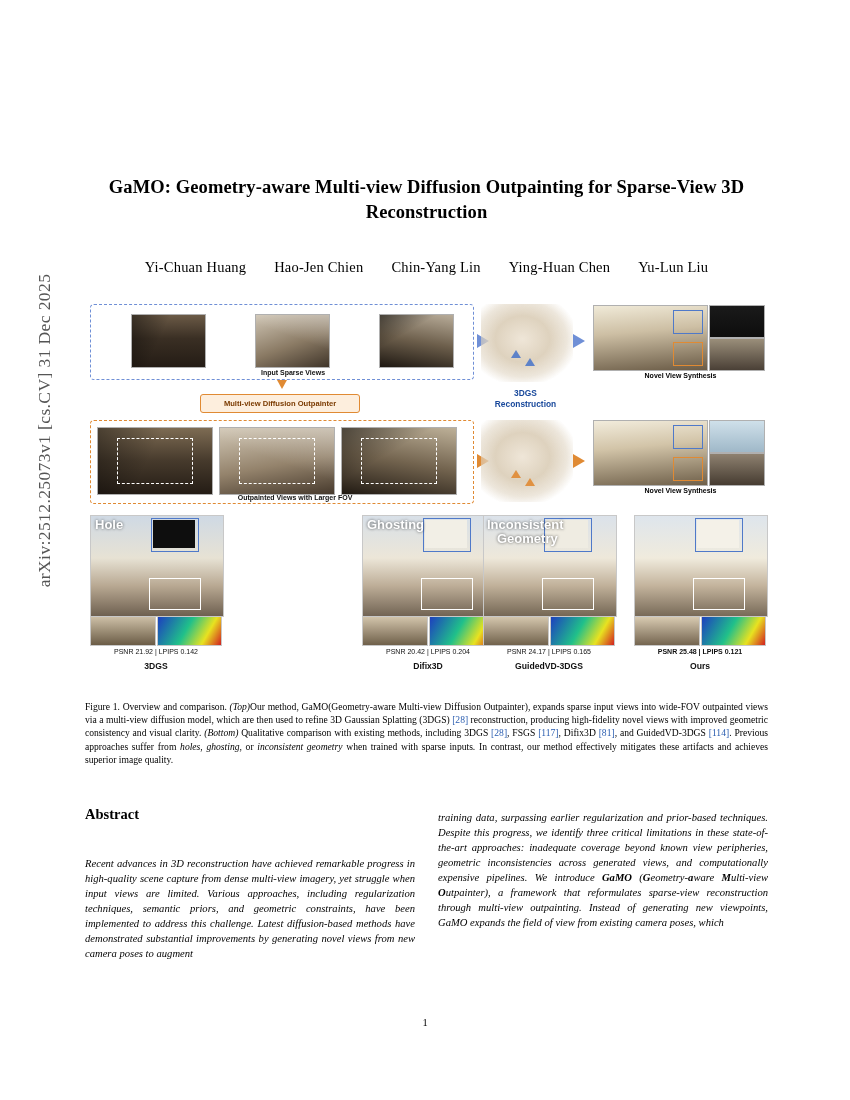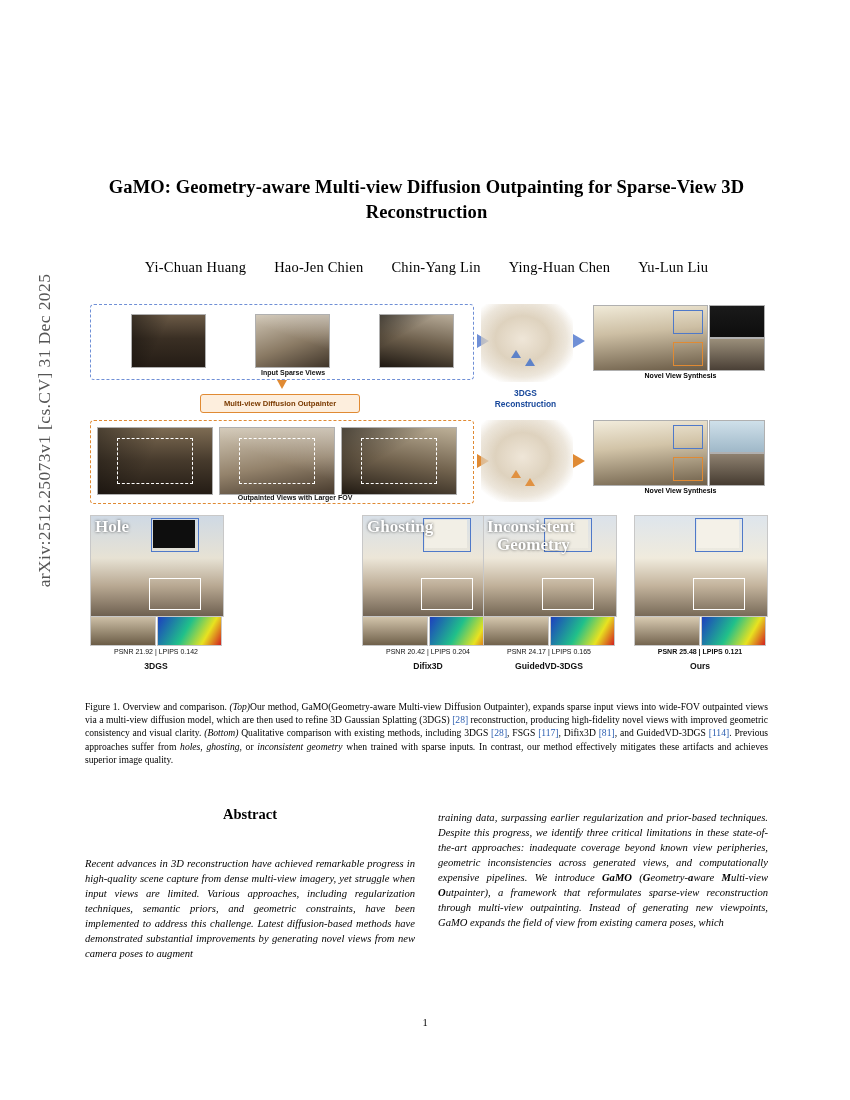--- a/index.html
+++ b/index.html
@@ -212,23 +212,23 @@
     top: 146px;
     width: 132px;
     text-align: center;
     font-family: "Liberation Sans", sans-serif;
     font-size: 8.6px;
     font-weight: bold;
     color: #111;
   }
   .overlay-label {
     position: absolute;
-    font-family: Liberation Serif, serif;
-    font-weight: bold;
-    font-size: 17px;
+    font-family: Liberation Sans, sans-serif;
+    font-weight: bold;
+    font-size: 13px;
     color: #ffffff;
     text-shadow: 0 0 3px rgba(0,0,0,0.65);
     line-height: 1.05;
   }
 
   
   .fig-caption {
     position: absolute;
     left: 85px;
     top: 700px;
@@ -237,21 +237,21 @@
     line-height: 1.38;
     text-align: justify;
   }
 
   
   .abstract-head {
     position: absolute;
     left: 85px;
     top: 806px;
     width: 330px;
-    text-align: center;
+    text-align: left;
     font-size: 14.5px;
     font-weight: bold;
   }
   .col-left {
     position: absolute;
     left: 85px;
     top: 856px;
     width: 330px;
     font-size: 10.6px;
     font-style: italic;

